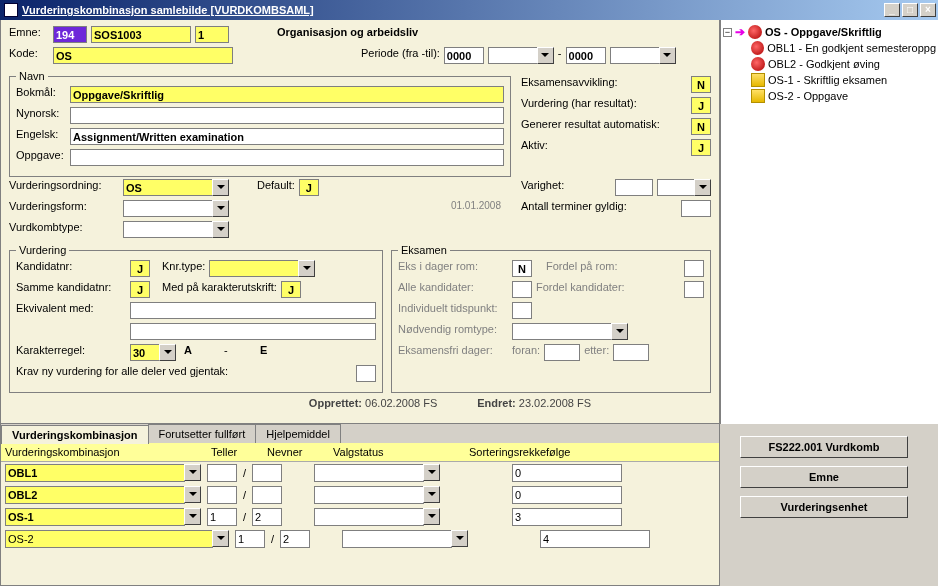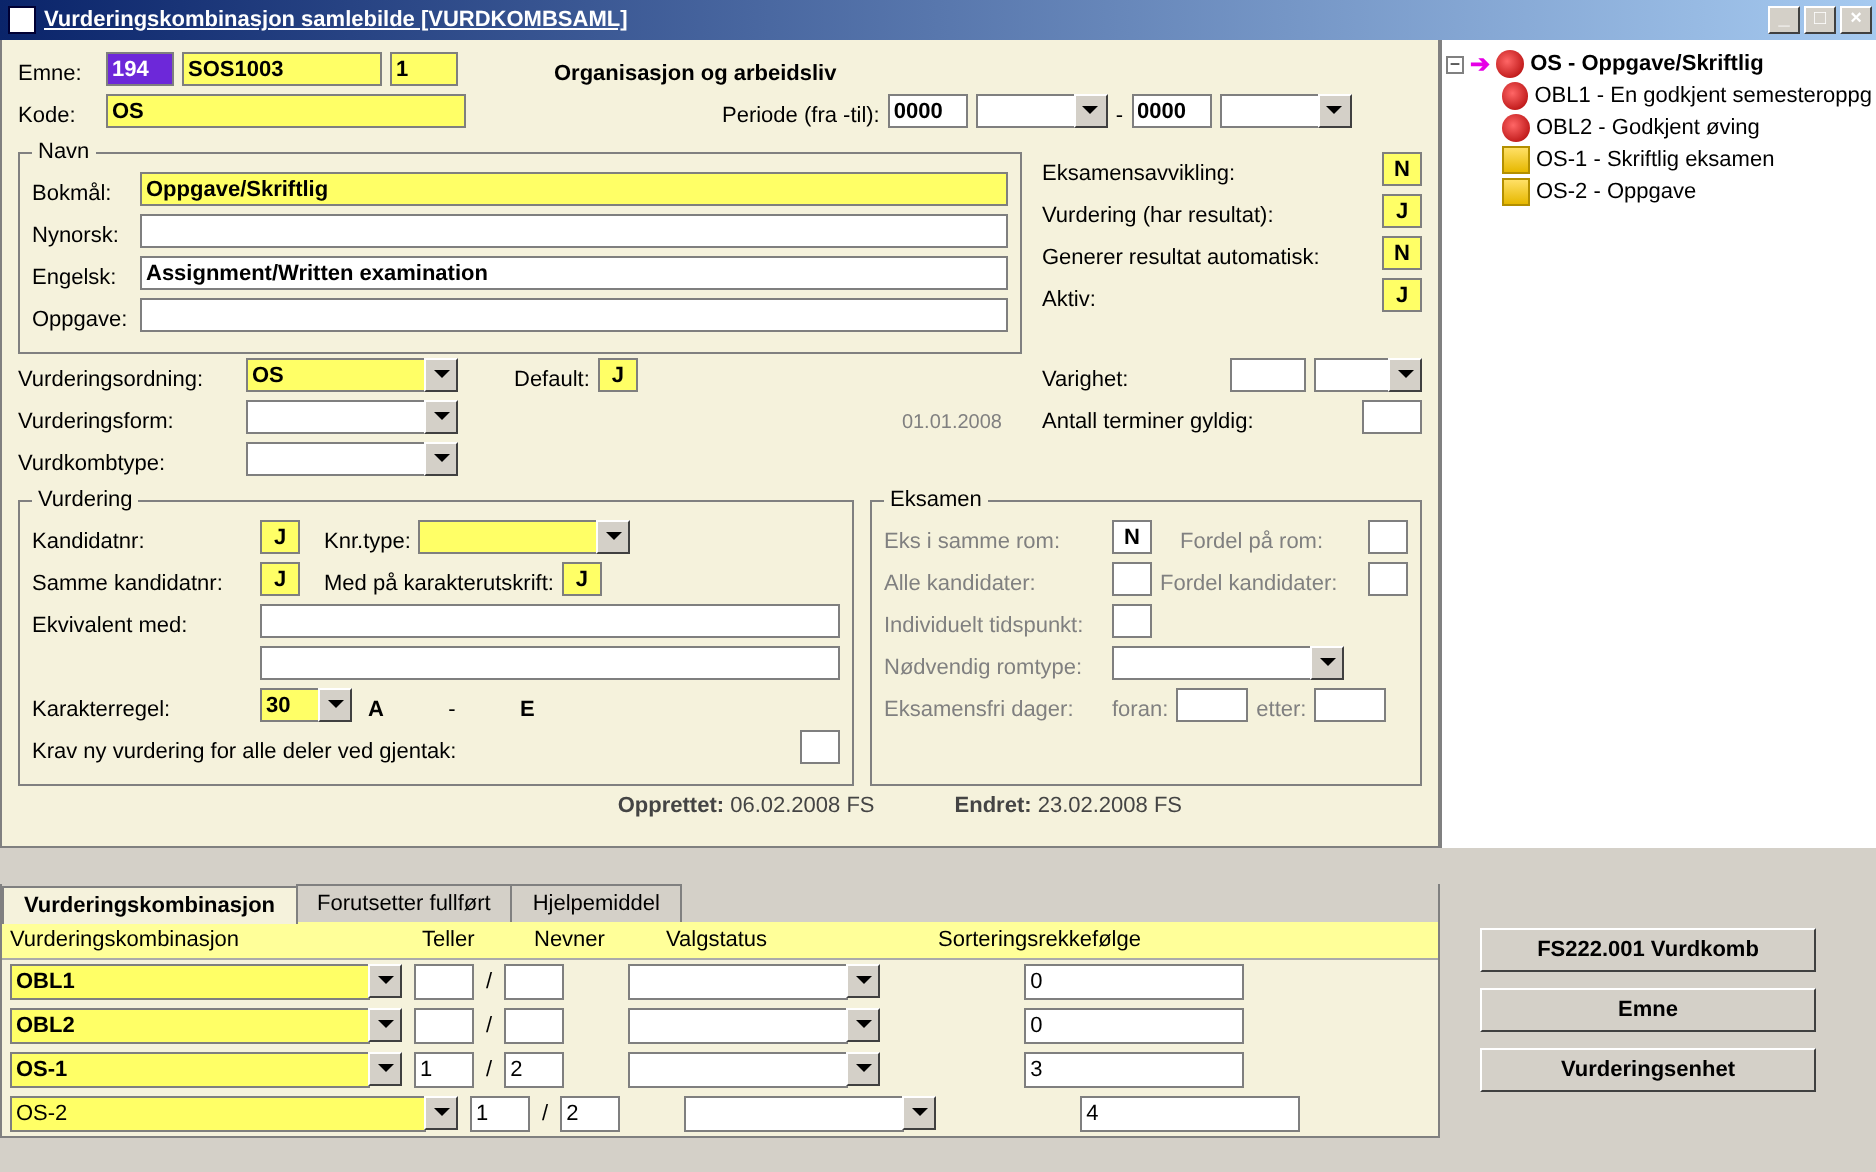--- a/index.html
+++ b/index.html
@@ -12,39 +12,39 @@
   .titlebar .winbtns { display:flex; gap:2px; }
   .winbtn { width:16px; height:14px; background:#d4d0c8; border:1px solid #fff; border-right-color:#404040; border-bottom-color:#404040; display:flex; align-items:center; justify-content:center; cursor:pointer; font-family:Arial; font-size:10px; line-height:10px;}
   
   
   .main { display:flex; height: 404px; }
   .left { width: 720px; background:#f5f2dc; border:1px solid #808080; border-top:none; display:flex; flex-direction:column;}
   .right { flex:1; background:#fff; border-left:1px solid #808080; padding:4px 2px; overflow:auto;}
 
   
   .form { padding: 6px 8px 2px 8px; }
-  .row { display:flex; align-items:flex-end; margin-bottom:4px; gap:4px;}
+  .row { display:flex; align-items:flex-start; margin-bottom:4px; gap:4px;}
   label.l { color:#000; }
   input.yel, .yel { background:#ffff66; border:1px solid #7f7f7f; height:17px; padding:1px 2px; }
   input.blu { background:#6d28d9; color:#fff; font-weight:bold; border:1px solid #7f7f7f; height:17px; padding:1px 2px; text-align:left;}
   input.w   { background:#fff; border:1px solid #7f7f7f; height:17px; padding:1px 2px;}
   .drop { position:relative; display:inline-flex;}
   .drop .db { width:17px; height:17px; background:#d4d0c8; border:1px solid #fff; border-right-color:#404040; border-bottom-color:#404040; display:flex; align-items:center; justify-content:center; margin-left:-1px; cursor:pointer;}
   .drop .db::after { content:""; border:4px solid transparent; border-top-color:#000; margin-top:3px;}
   .heading { font-weight:bold; }
 
   fieldset.fs { border:1px solid #808080; border-radius:0; padding:4px 6px 6px 6px; margin:2px 0;}
   fieldset.fs legend { padding:0 3px; }
   
   .date-small { color:#808080; font-size:10px;}
 
   .statusrow { background:#f5f2dc; padding:2px 6px; font-size:10px; color:#444; display:flex; gap:40px; justify-content:flex-end; padding-right:120px;}
 
   
-  .midpanel { display:flex; height:162px;align-items:center; }
+  .midpanel { display:flex; height:162px; }
   .grid-area { width:720px; background:#f5f2dc; border:1px solid #808080; border-top:none; }
   .right-buttons { flex:1; background:#d4d0c8; padding:12px 20px; display:flex; flex-direction:column; gap:8px; }
 
   .tabs { display:flex; background:#d4d0c8;}
   .tab { padding:3px 10px; border:1px solid #808080; border-bottom:none; background:#d4d0c8; cursor:pointer; margin-right:-1px;}
   .tab.active { background:#f5f2dc; font-weight:bold; position:relative; top:1px;}
   .gridhdr { display:flex; background:#ffff99; border-bottom:1px solid #aaa; padding:3px 4px; gap:6px;}
   .gridhdr div { }
   .gridrow { display:flex; align-items:center; padding:2px 4px; gap:6px;}
   .gridrow input { height:18px; }
@@ -232,24 +232,24 @@
             <span style="margin-left:4px;font-weight:bold">A</span>
             <span style="flex:0 0 60px;text-align:center">-</span>
             <span style="font-weight:bold">E</span>
           </div>
           <div class="row">
             <label style="flex:1">Krav ny vurdering for alle deler ved gjentak:</label>
             <input class="w" style="width: 20px;">
           </div>
         </fieldset>
 
-        <fieldset class="fs" style="width:276px">
+        <fieldset class="fs" style="width:320px">
           <legend>Eksamen</legend>
           <div class="row gray-text">
-            <label style="width:110px">Eks i samme rom:</label>
+            <label style="width:110px">Eks i dager rom:</label>
             <input class="w" style="width: 20px; text-align: center; font-weight: bold;" value="N">
             <label style="margin-left:10px;flex:1">Fordel på rom:</label>
             <input class="w" style="width: 20px;">
           </div>
           <div class="row gray-text">
             <label style="width:110px">Alle kandidater:</label>
             <input class="w" style="width: 20px;">
             <label style="flex:1">Fordel kandidater:</label>
             <input class="w" style="width: 20px;">
           </div>

